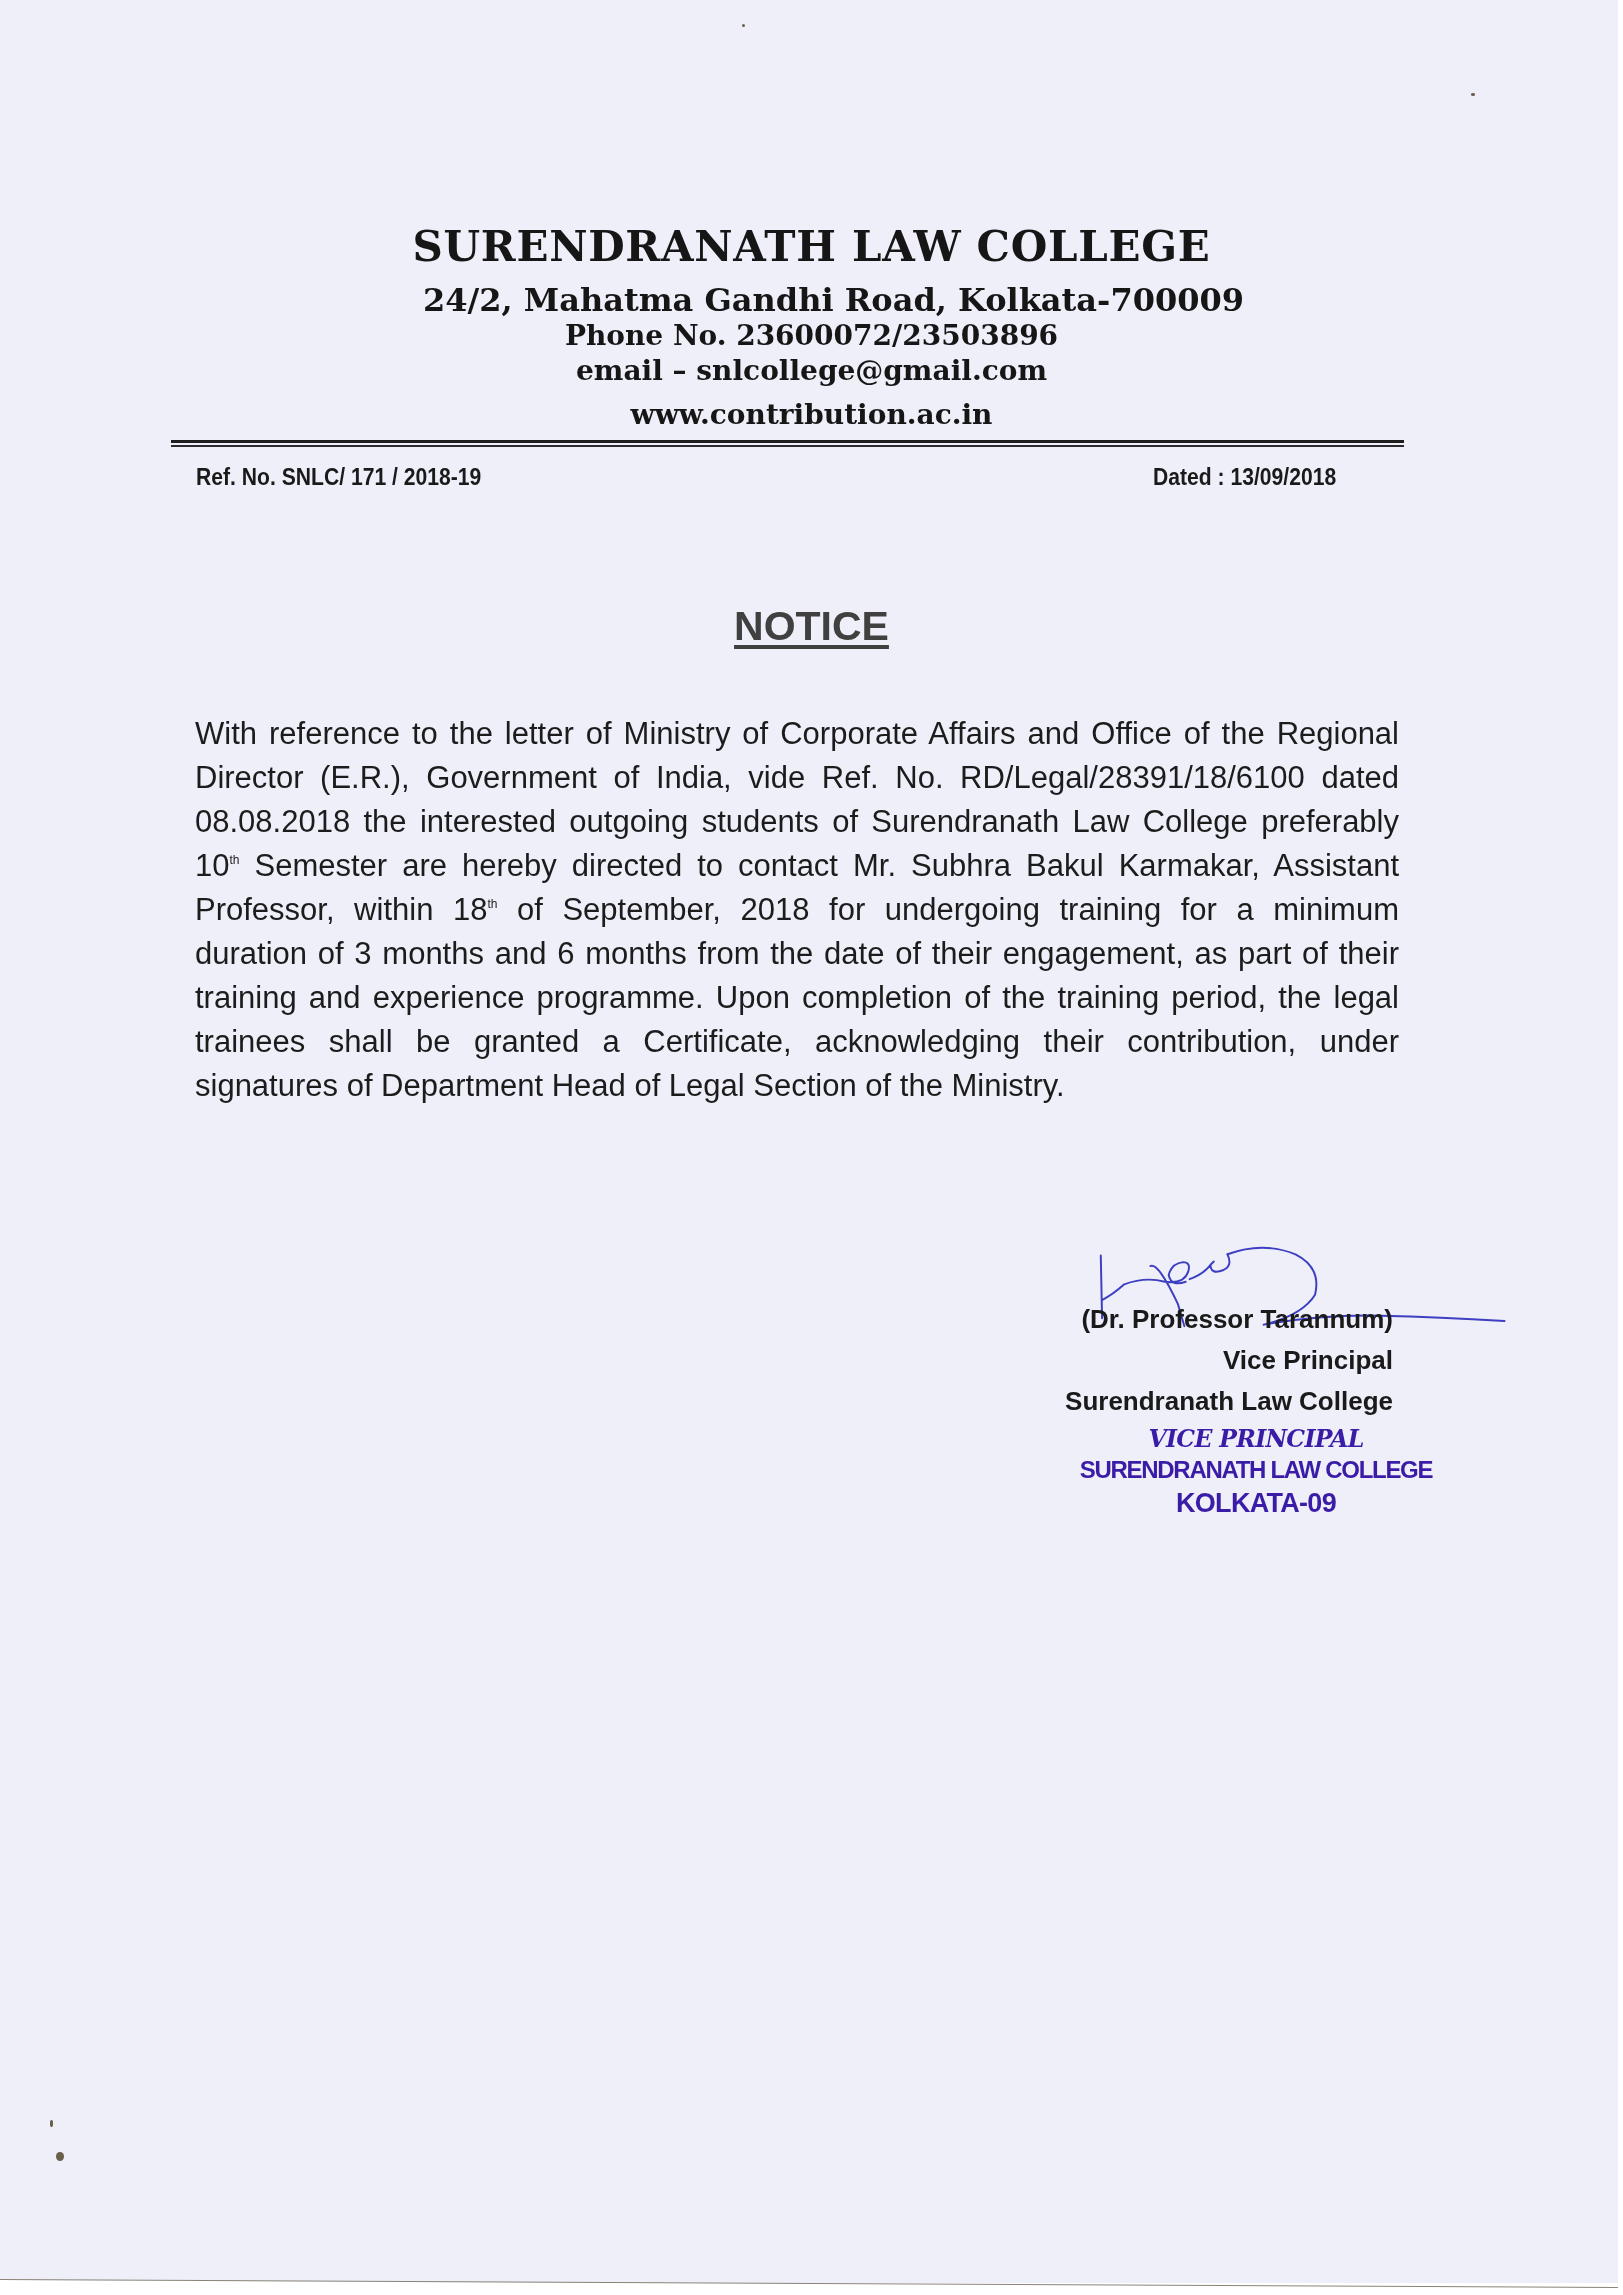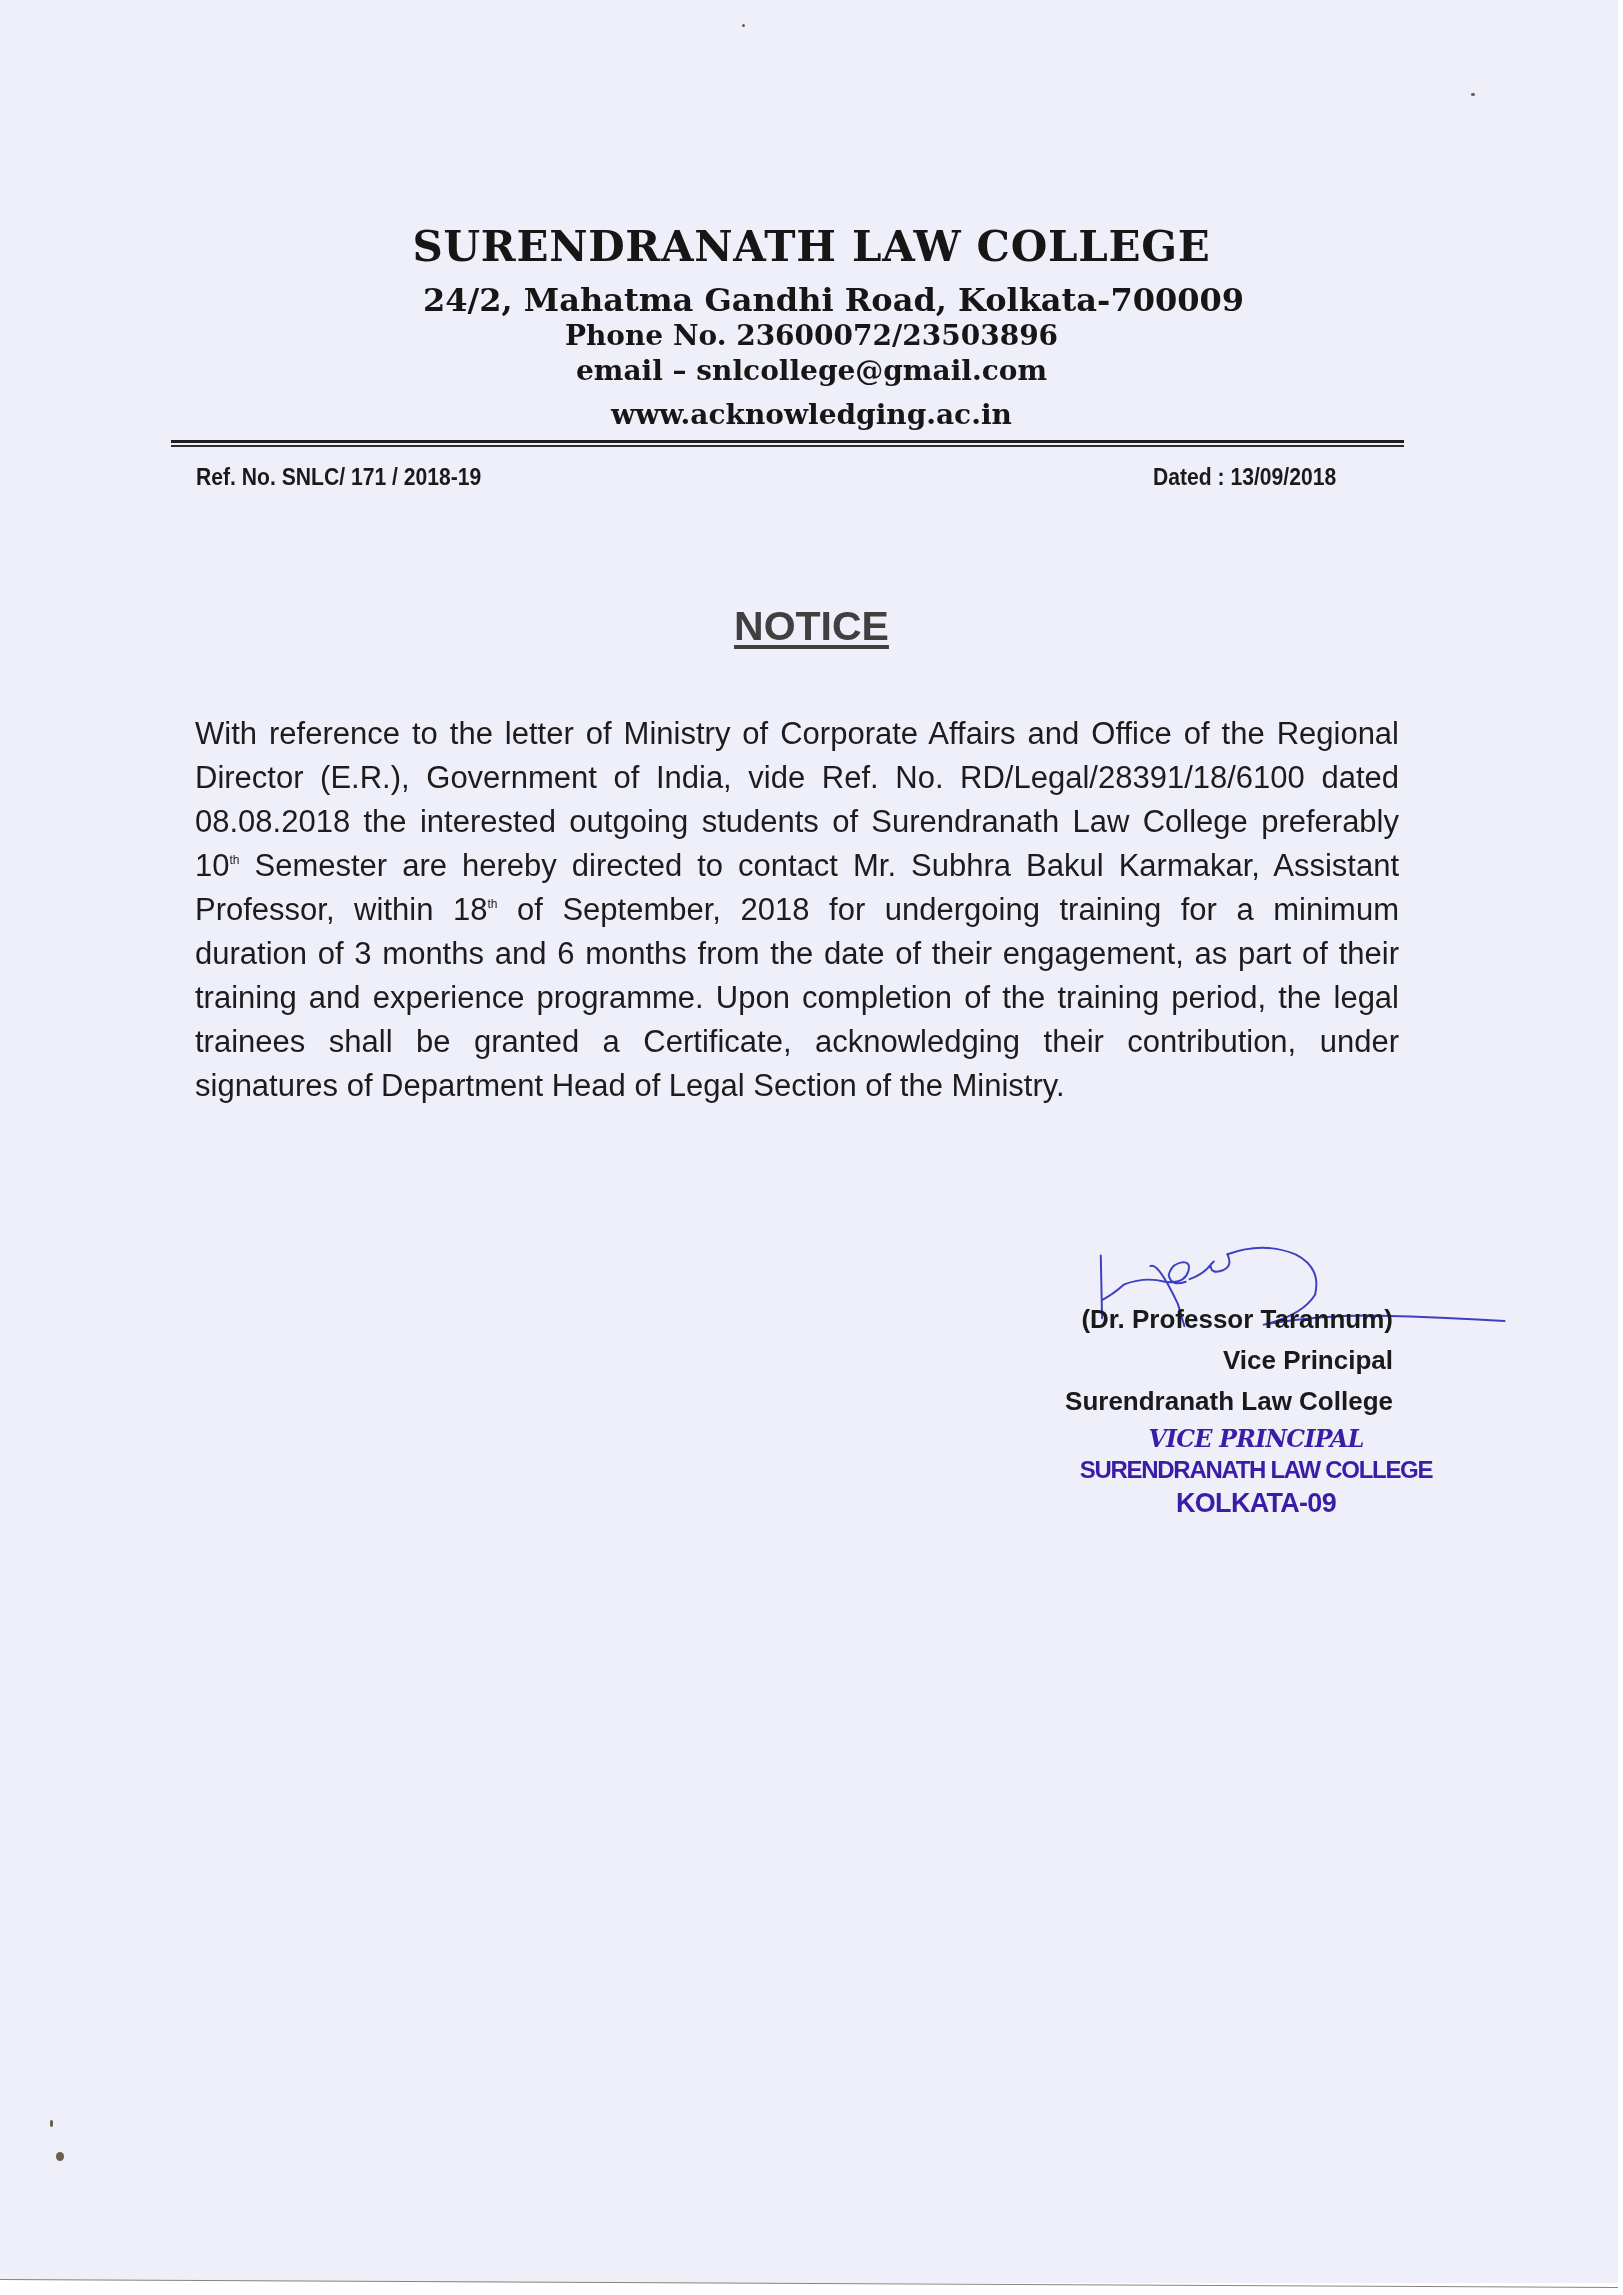--- a/index.html
+++ b/index.html
@@ -80,21 +80,21 @@
 <div class="speck" style="left:742px;top:23.6px;width:3.3px;height:3.3px;"></div>
 <div class="speck" style="left:1471px;top:93px;width:3.9px;height:2.6px;"></div>
 <div class="speck" style="left:56px;top:2152px;width:7.9px;height:9.2px;"></div>
 <div class="speck" style="left:50px;top:2120px;width:2.6px;height:6.5px;"></div>
 
 <header>
   <div class="lh lh-title">SURENDRANATH LAW COLLEGE</div>
   <div class="lh lh-addr">24/2, Mahatma Gandhi Road, Kolkata-700009</div>
   <div class="lh lh-phone">Phone No. 23600072/23503896</div>
   <div class="lh lh-email">email – snlcollege@gmail.com</div>
-  <div class="lh lh-web">www.acknowledging.ac.in</div>
+  <div class="lh lh-web">www.contribution.ac.in</div>
   <div class="rule rule-thick"></div>
   <div class="rule rule-thin"></div>
 </header>
 
 <div class="ref">Ref. No. SNLC/ 171 / 2018-19</div>
 <div class="dated">Dated : 13/09/2018</div>
 
 <div class="notice">
   <span>NOTICE</span>
 </div>

